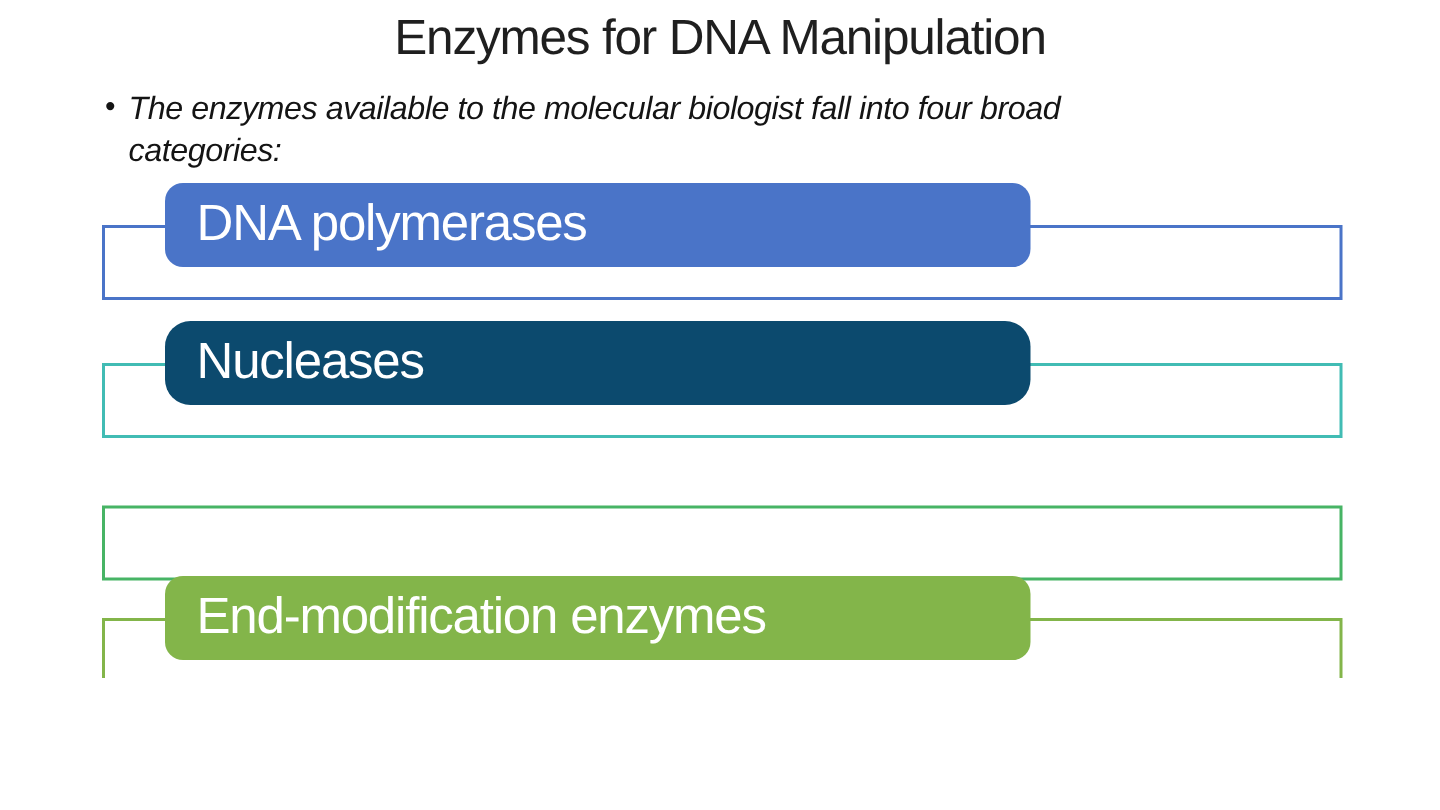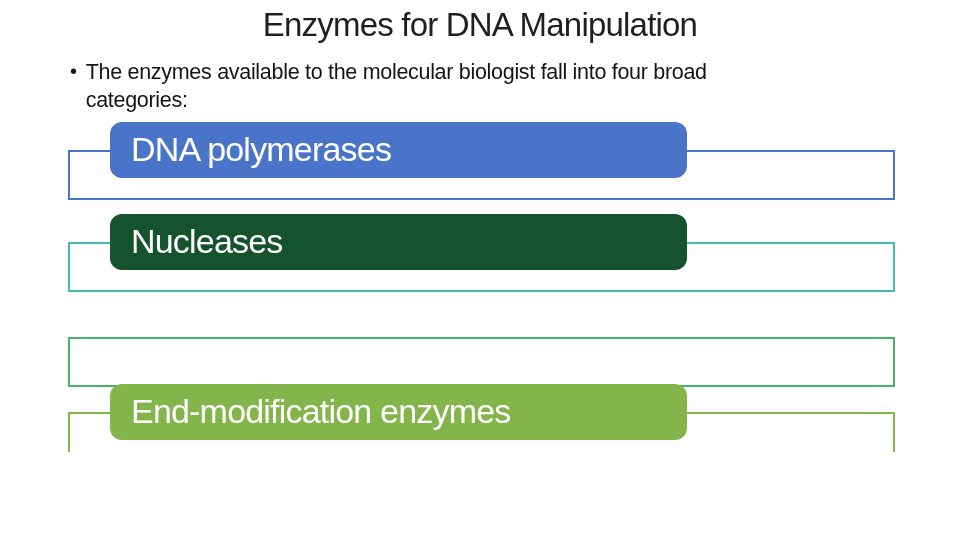--- a/index.html
+++ b/index.html
@@ -15,21 +15,21 @@
   }
   .bullet-row {
     position:absolute; left:70px; top:58px;
     display:flex; align-items:flex-start;
     font-size:21.5px; letter-spacing:-0.3px; color:#141414;
   }
   .bullet-marker {
     font-size:20px; line-height:1.32; margin-right:9px;
   }
   .bullet-text {
-    margin:0; width:720px; line-height:1.32;
+    margin:0; width:720px; line-height:1.32;font-style:italic;
   }
   .cat-list { position:absolute; left:0; top:0; width:960px; height:540px; }
   .cat-group { position:absolute; left:0; width:960px; height:90px; }
   .cat-box {
     position:absolute; left:68px; top:28px;
     width:823px; height:46px;
     border:2px solid #888; background:#ffffff;
   }
   .cat-bar {
     position:absolute; left:110px; top:0;
@@ -55,21 +55,21 @@
   <div class="cat-list" id="categories">
   <div class="cat-group" style="top: 122px;">
     <div class="cat-box" style="border-color: rgb(74, 116, 200);"></div>
     <div class="cat-bar" style="background: rgb(74, 116, 200);">
       <span class="cat-label">DNA polymerases</span>
     </div>
   </div>
 
   <div class="cat-group" style="top: 214px;">
     <div class="cat-box" style="border-color: rgb(65, 188, 180);"></div>
-    <div class="cat-bar" style="background: #14532d;">
+    <div class="cat-bar" style="background: #0c4a6e; border-radius: 17px;">
       <span class="cat-label">Nucleases</span>
     </div>
   </div>
 
   <div class="cat-group" style="top: 309px;">
     <div class="cat-box" style="border-color: rgb(71, 180, 101);"></div>
   </div>
 
   <div class="cat-group" style="top: 384px;">
     <div class="cat-box" style="border-color: rgb(131, 181, 74);"></div>

